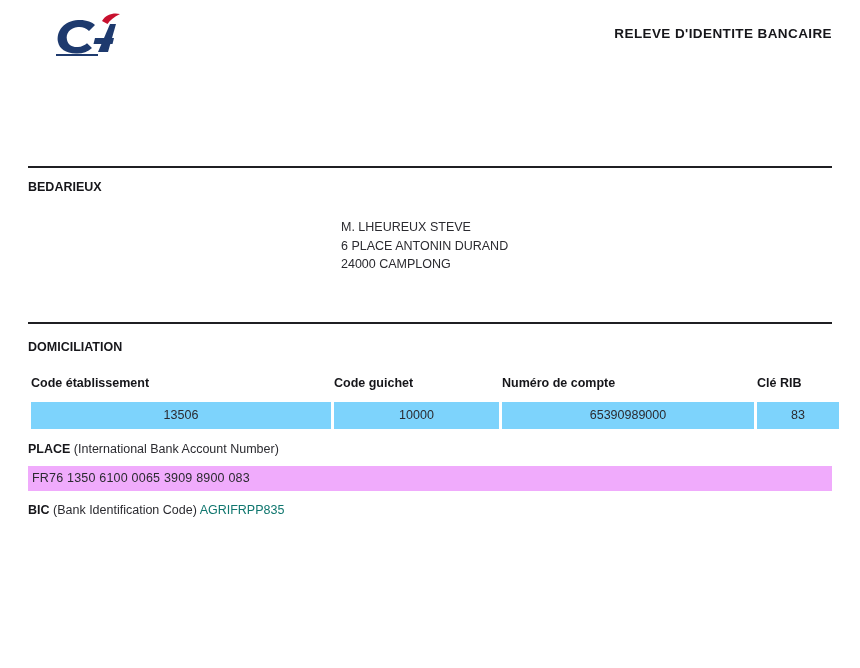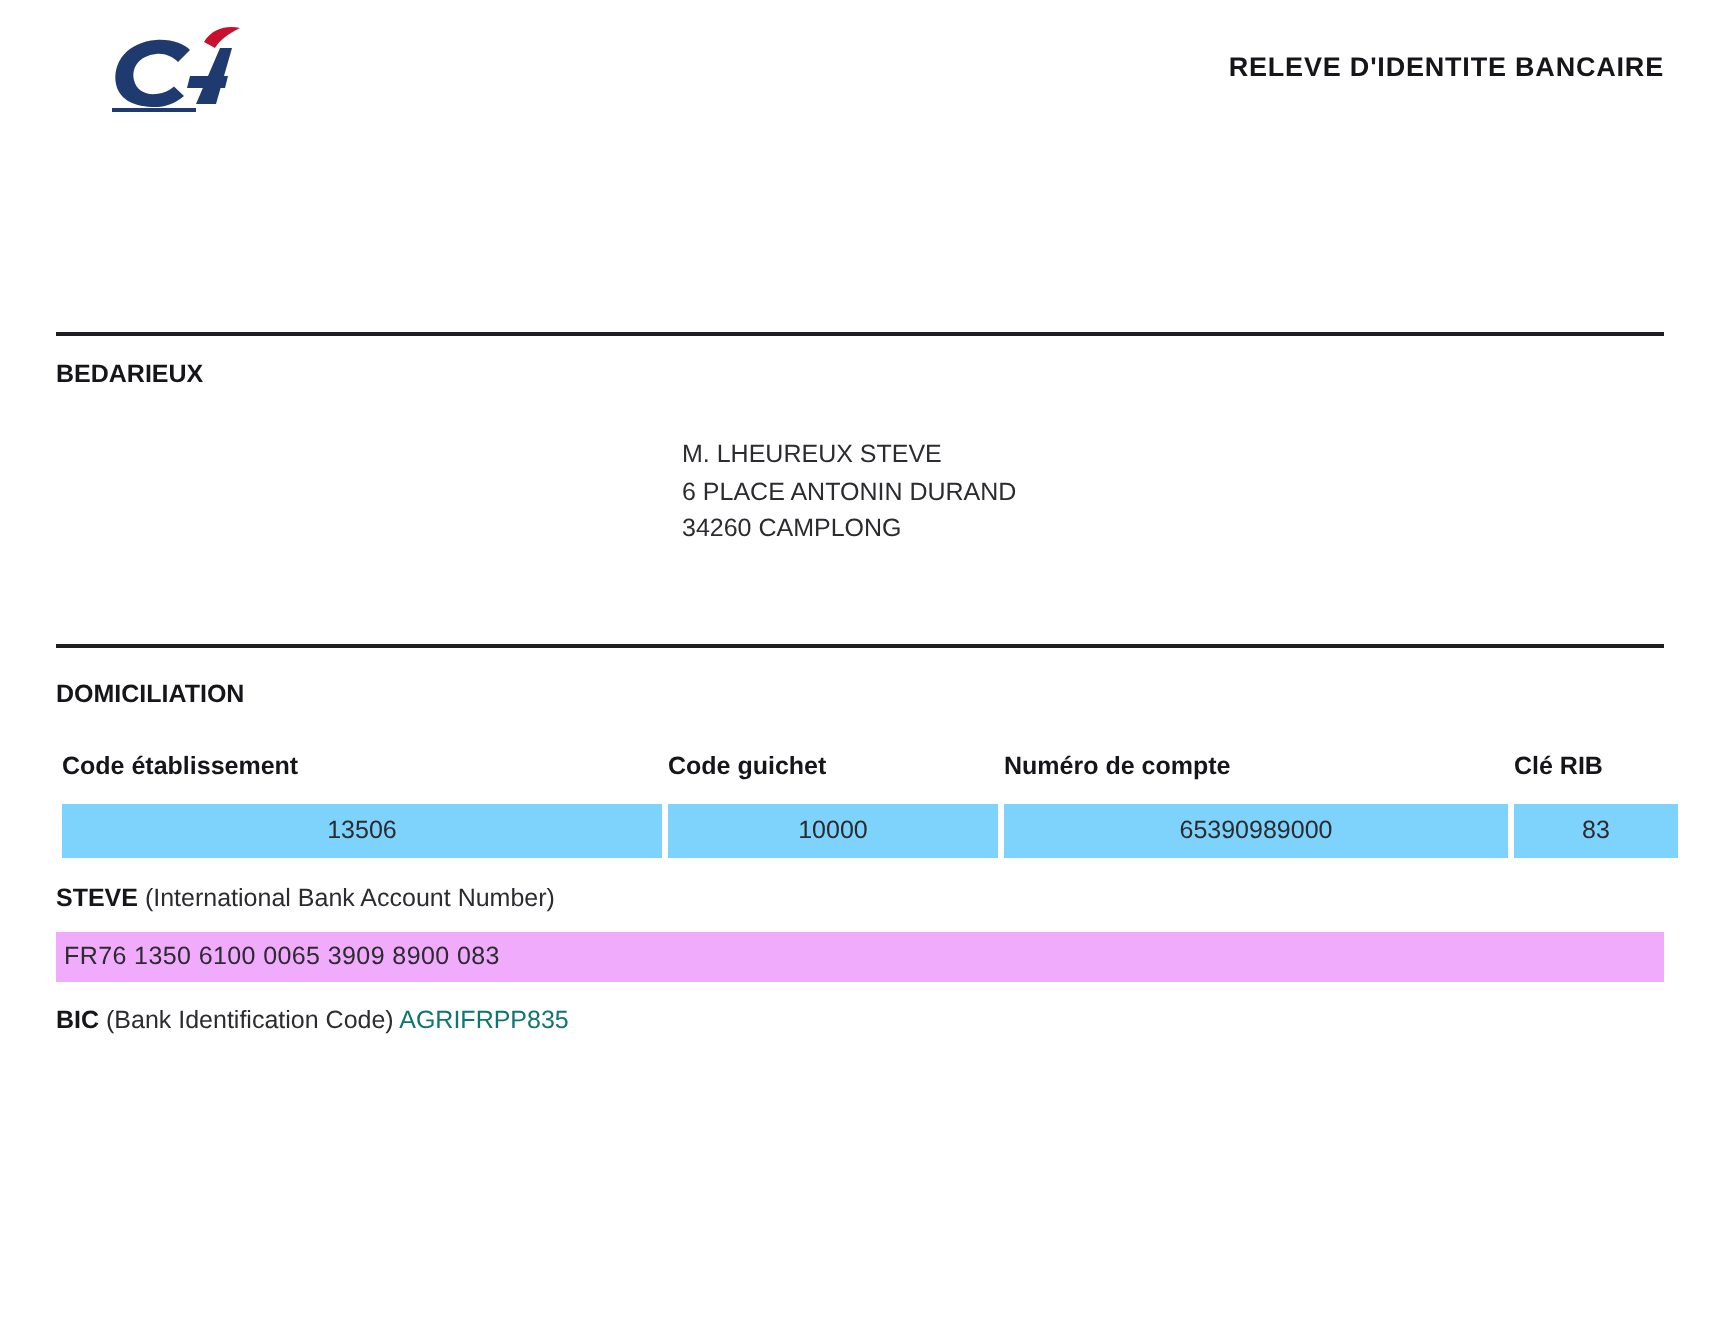--- a/index.html
+++ b/index.html
@@ -164,21 +164,21 @@
   <div class="rule rule-top"></div>
 
   <div class="bank-block">
     <div class="bank-branch">BEDARIEUX</div>
   </div>
 
 
   <div class="holder-address">
     <div>M. LHEUREUX STEVE</div>
     <div>6 PLACE ANTONIN DURAND</div>
-    <div>34260 CAMPLONG</div>
+    <div>24000 CAMPLONG</div>
   </div>
 
   <div class="spacer-before-mid"></div>
   <div class="rule rule-mid"></div>
 
   <div class="section-title">DOMICILIATION</div>
 
   <table class="rib-table">
     <thead>
       <tr>
@@ -192,21 +192,21 @@
       <tr>
         <td>13506</td>
         <td>10000</td>
         <td>65390989000</td>
         <td>83</td>
       </tr>
     </tbody>
   </table>
 
   <div class="iban-label">
-    <b>STEVE</b><span> (International Bank Account Number)</span>
+    <b>PLACE</b><span> (International Bank Account Number)</span>
   </div>
 
   <div class="iban-value">FR76  1350  6100  0065  3909  8900  083</div>
 
   <div class="bic-line">
     <b>BIC</b><span> (Bank Identification Code) </span><span class="bic-code">AGRIFRPP835</span>
   </div>
 
 </div>
 

